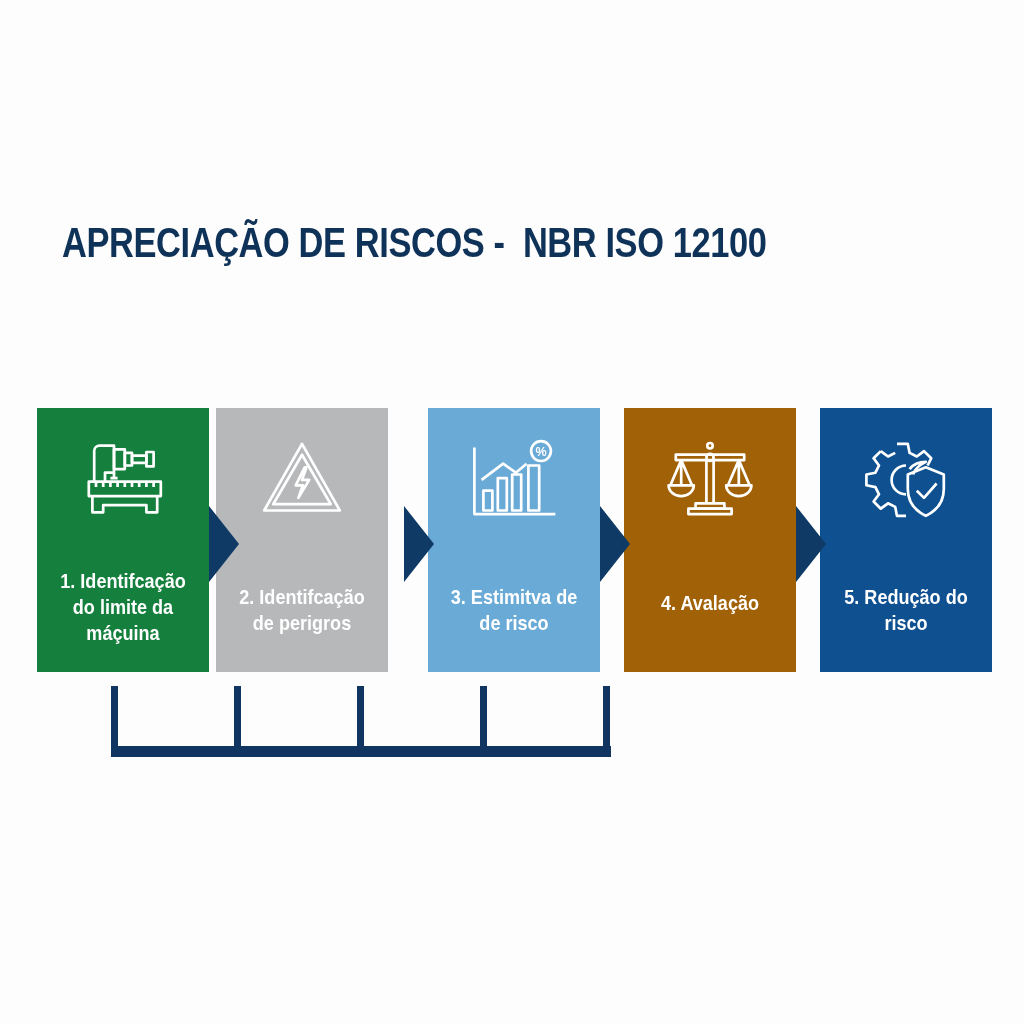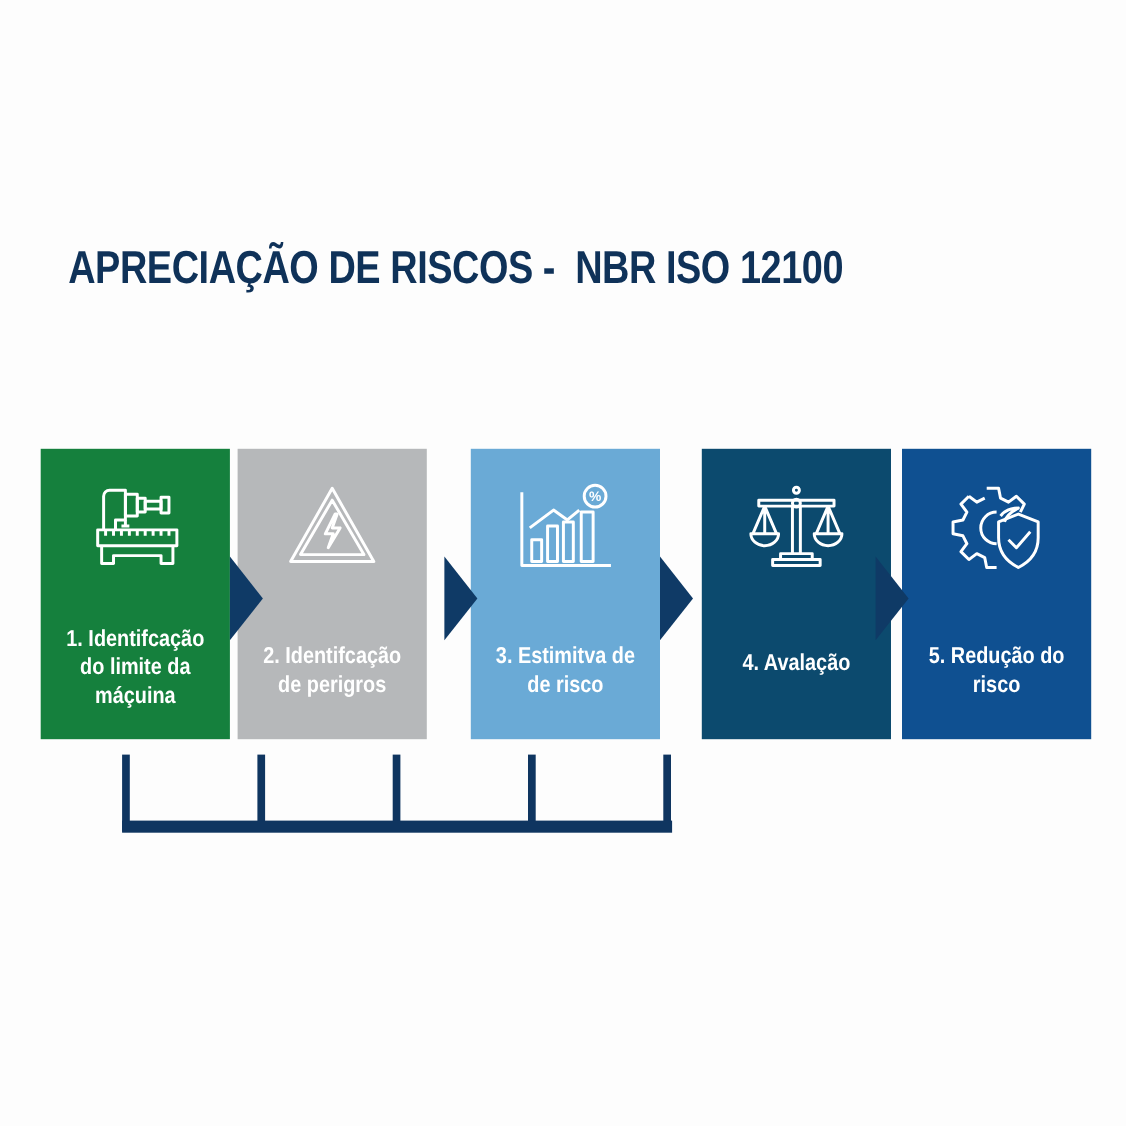--- a/index.html
+++ b/index.html
@@ -122,21 +122,21 @@
         <rect x="66" y="30" width="12" height="50"></rect>
         <path d="M14 46 L38 28 L52 38 L64 28"></path>
         <circle cx="80" cy="14" r="11"></circle>
         <text x="80" y="19" text-anchor="middle" fill="#ffffff" stroke="none" font-family="Liberation Sans, sans-serif" font-weight="bold" font-size="14">%</text>
       </svg>
     </div>
     <div class="label" style="top:176px;">3. Estimitva de
 de risco</div>
   </div>
 
-  <div class="step" style="left:638px; background:#0c4a6e;">
+  <div class="step" style="left:624px; background:#a16207;">
     <div class="icon">
       <svg viewBox="0 0 100 90" fill="none" stroke="#ffffff" stroke-width="3" stroke-linejoin="round">
         <circle cx="50" cy="8" r="3"></circle>
         <circle cx="50" cy="21" r="4"></circle>
         <rect x="12" y="18" width="76" height="6"></rect>
         <path d="M46 24 V72 M54 24 V72"></path>
         <rect x="34" y="72" width="32" height="6"></rect>
         <rect x="26" y="78" width="48" height="6"></rect>
         <path d="M18 24 L6 52 M18 24 L30 52 M18 24 V52"></path>
         <path d="M4 52 H32 a14 12 0 0 1 -28 0 Z"></path>

